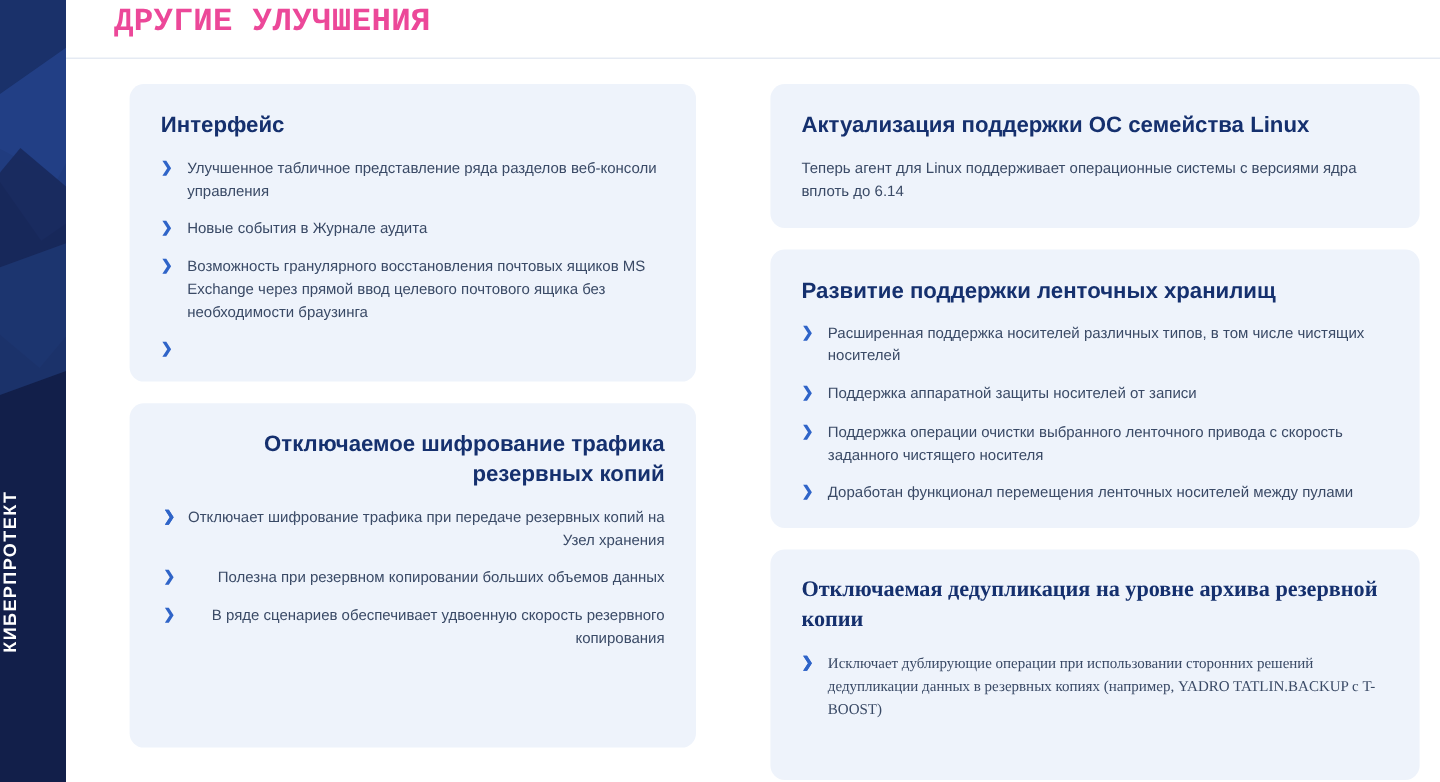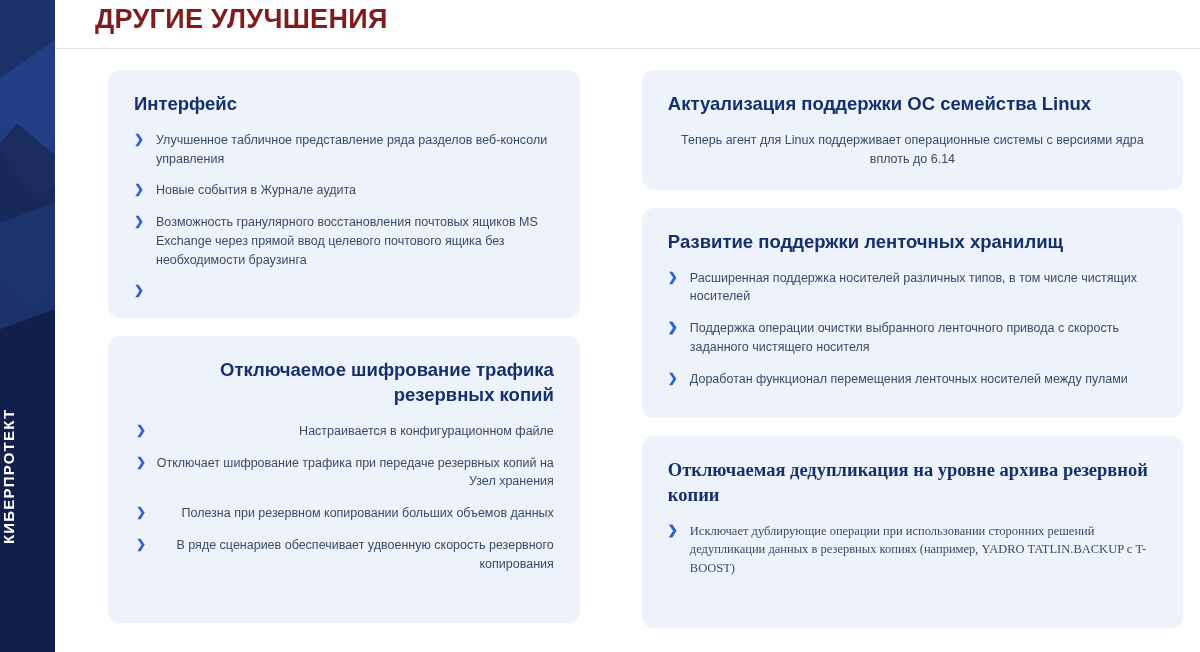--- a/index.html
+++ b/index.html
@@ -97,22 +97,23 @@
     height: 48px;
     background: #ffffff;
     border-bottom: 1px solid #dfe5f1;
   }
   .slide-title {
     position: absolute;
     left: 40px;
     top: 4px;
     font-size: 27px;
     font-weight: bold;
-    color: #7f1d1d;
+    color: #ec4899;
     letter-spacing: 0.3px;
+    font-family: Liberation Mono, monospace;
   }
   
   .content {
     position: absolute;
     left: 108px;
     top: 70px;
     width: 1075px;
     display: flex;
     gap: 23px;
     border-radius: 30px;
@@ -135,21 +136,20 @@
     font-size: 18.5px;
     line-height: 1.35;
     font-weight: bold;
     color: #15306e;
   }
   .card .intro {
     margin: 0;
     font-size: 12.5px;
     line-height: 1.55;
     color: #3a4a66;
-    text-align: center;
   }
   ul.bullets {
     list-style: none;
     margin: 0;
     padding: 0;
   }
   ul.bullets li {
     position: relative;
     padding-left: 22px;
     margin-bottom: 13px;
@@ -216,21 +216,20 @@
             <span class="chev">❯</span>
           </li>
         </ul>
       </div>
 
       <div class="card" id="card-encryption">
         <h2>Отключаемое шифрование трафика резервных копий</h2>
         <ul class="bullets">
           <li>
             <span class="chev">❯</span>
-            <span>Настраивается в конфигурационном файле</span>
           </li>
           <li>
             <span class="chev">❯</span>
             <span>Отключает шифрование трафика при передаче резервных копий на Узел хранения</span>
           </li>
           <li>
             <span class="chev">❯</span>
             <span>Полезна при резервном копировании больших объемов данных</span>
           </li>
           <li>
@@ -251,20 +250,21 @@
 
       <div class="card" id="card-tape">
         <h2>Развитие поддержки ленточных хранилищ</h2>
         <ul class="bullets">
           <li>
             <span class="chev">❯</span>
             <span>Расширенная поддержка носителей различных типов, в том числе чистящих носителей</span>
           </li>
           <li>
             <span class="chev">❯</span>
+            <span>Поддержка аппаратной защиты носителей от записи</span>
           </li>
           <li>
             <span class="chev">❯</span>
             <span>Поддержка операции очистки выбранного ленточного привода с скорость заданного чистящего носителя</span>
           </li>
           <li>
             <span class="chev">❯</span>
             <span>Доработан функционал перемещения ленточных носителей между пулами</span>
           </li>
         </ul>

